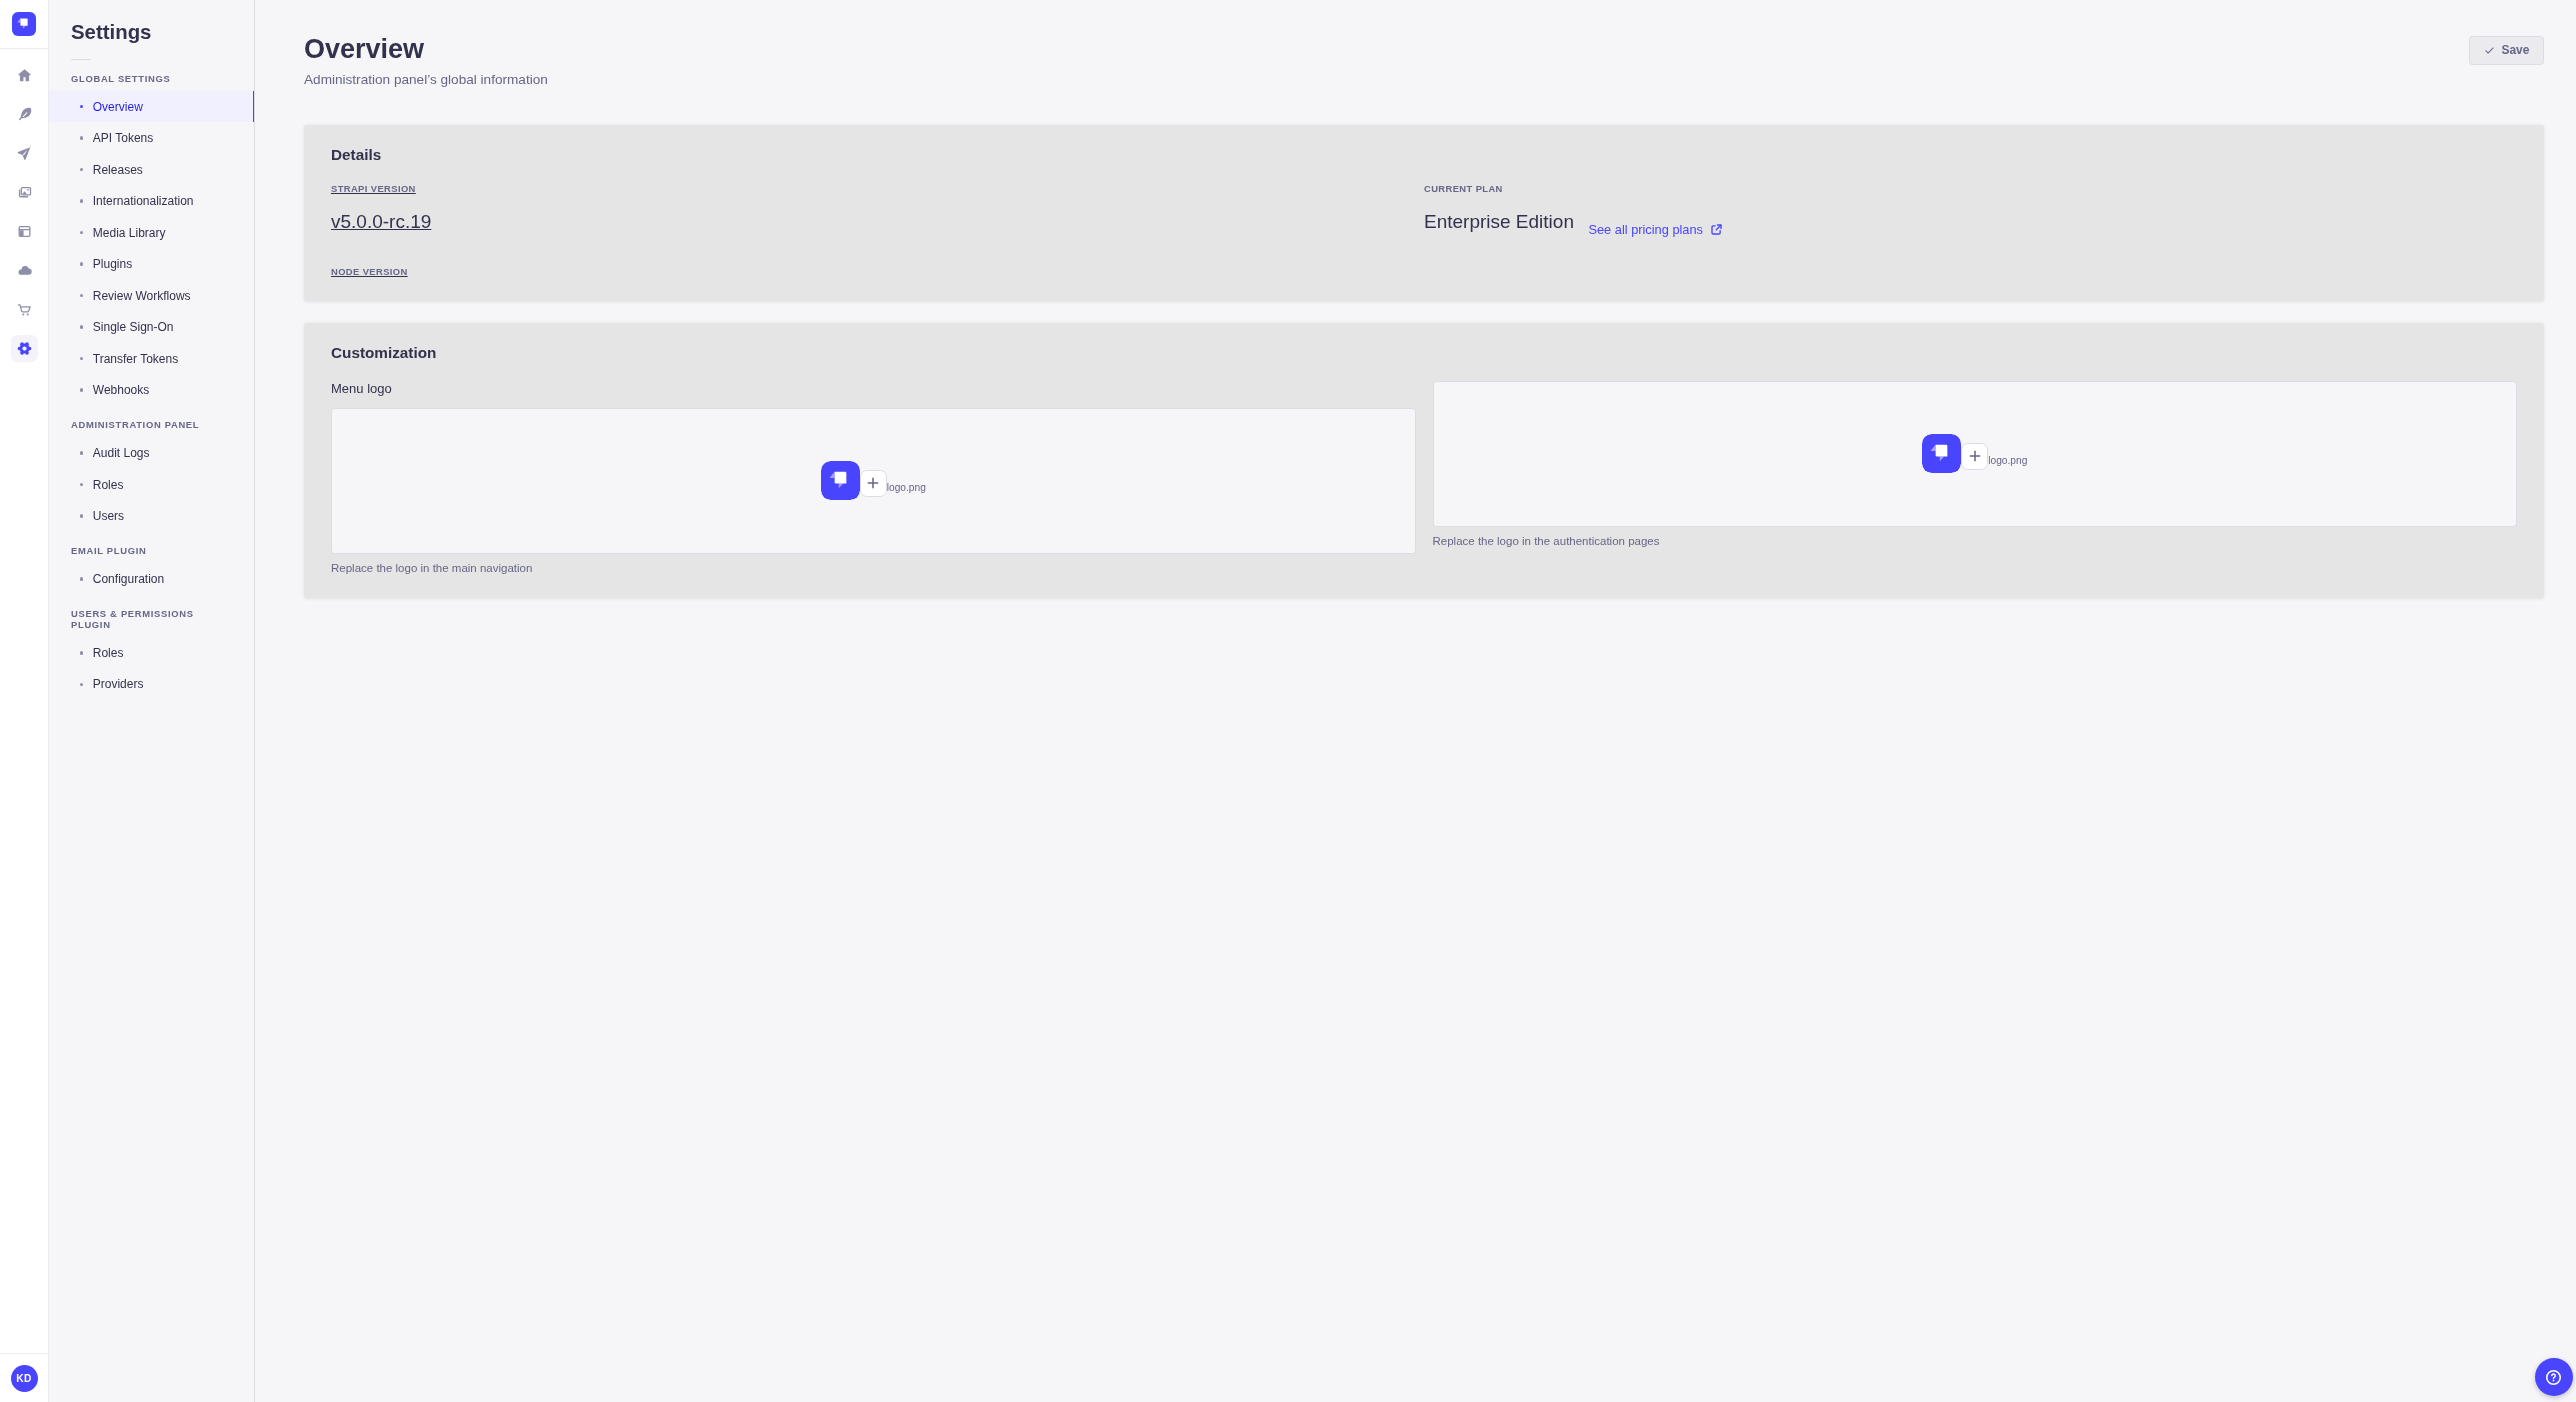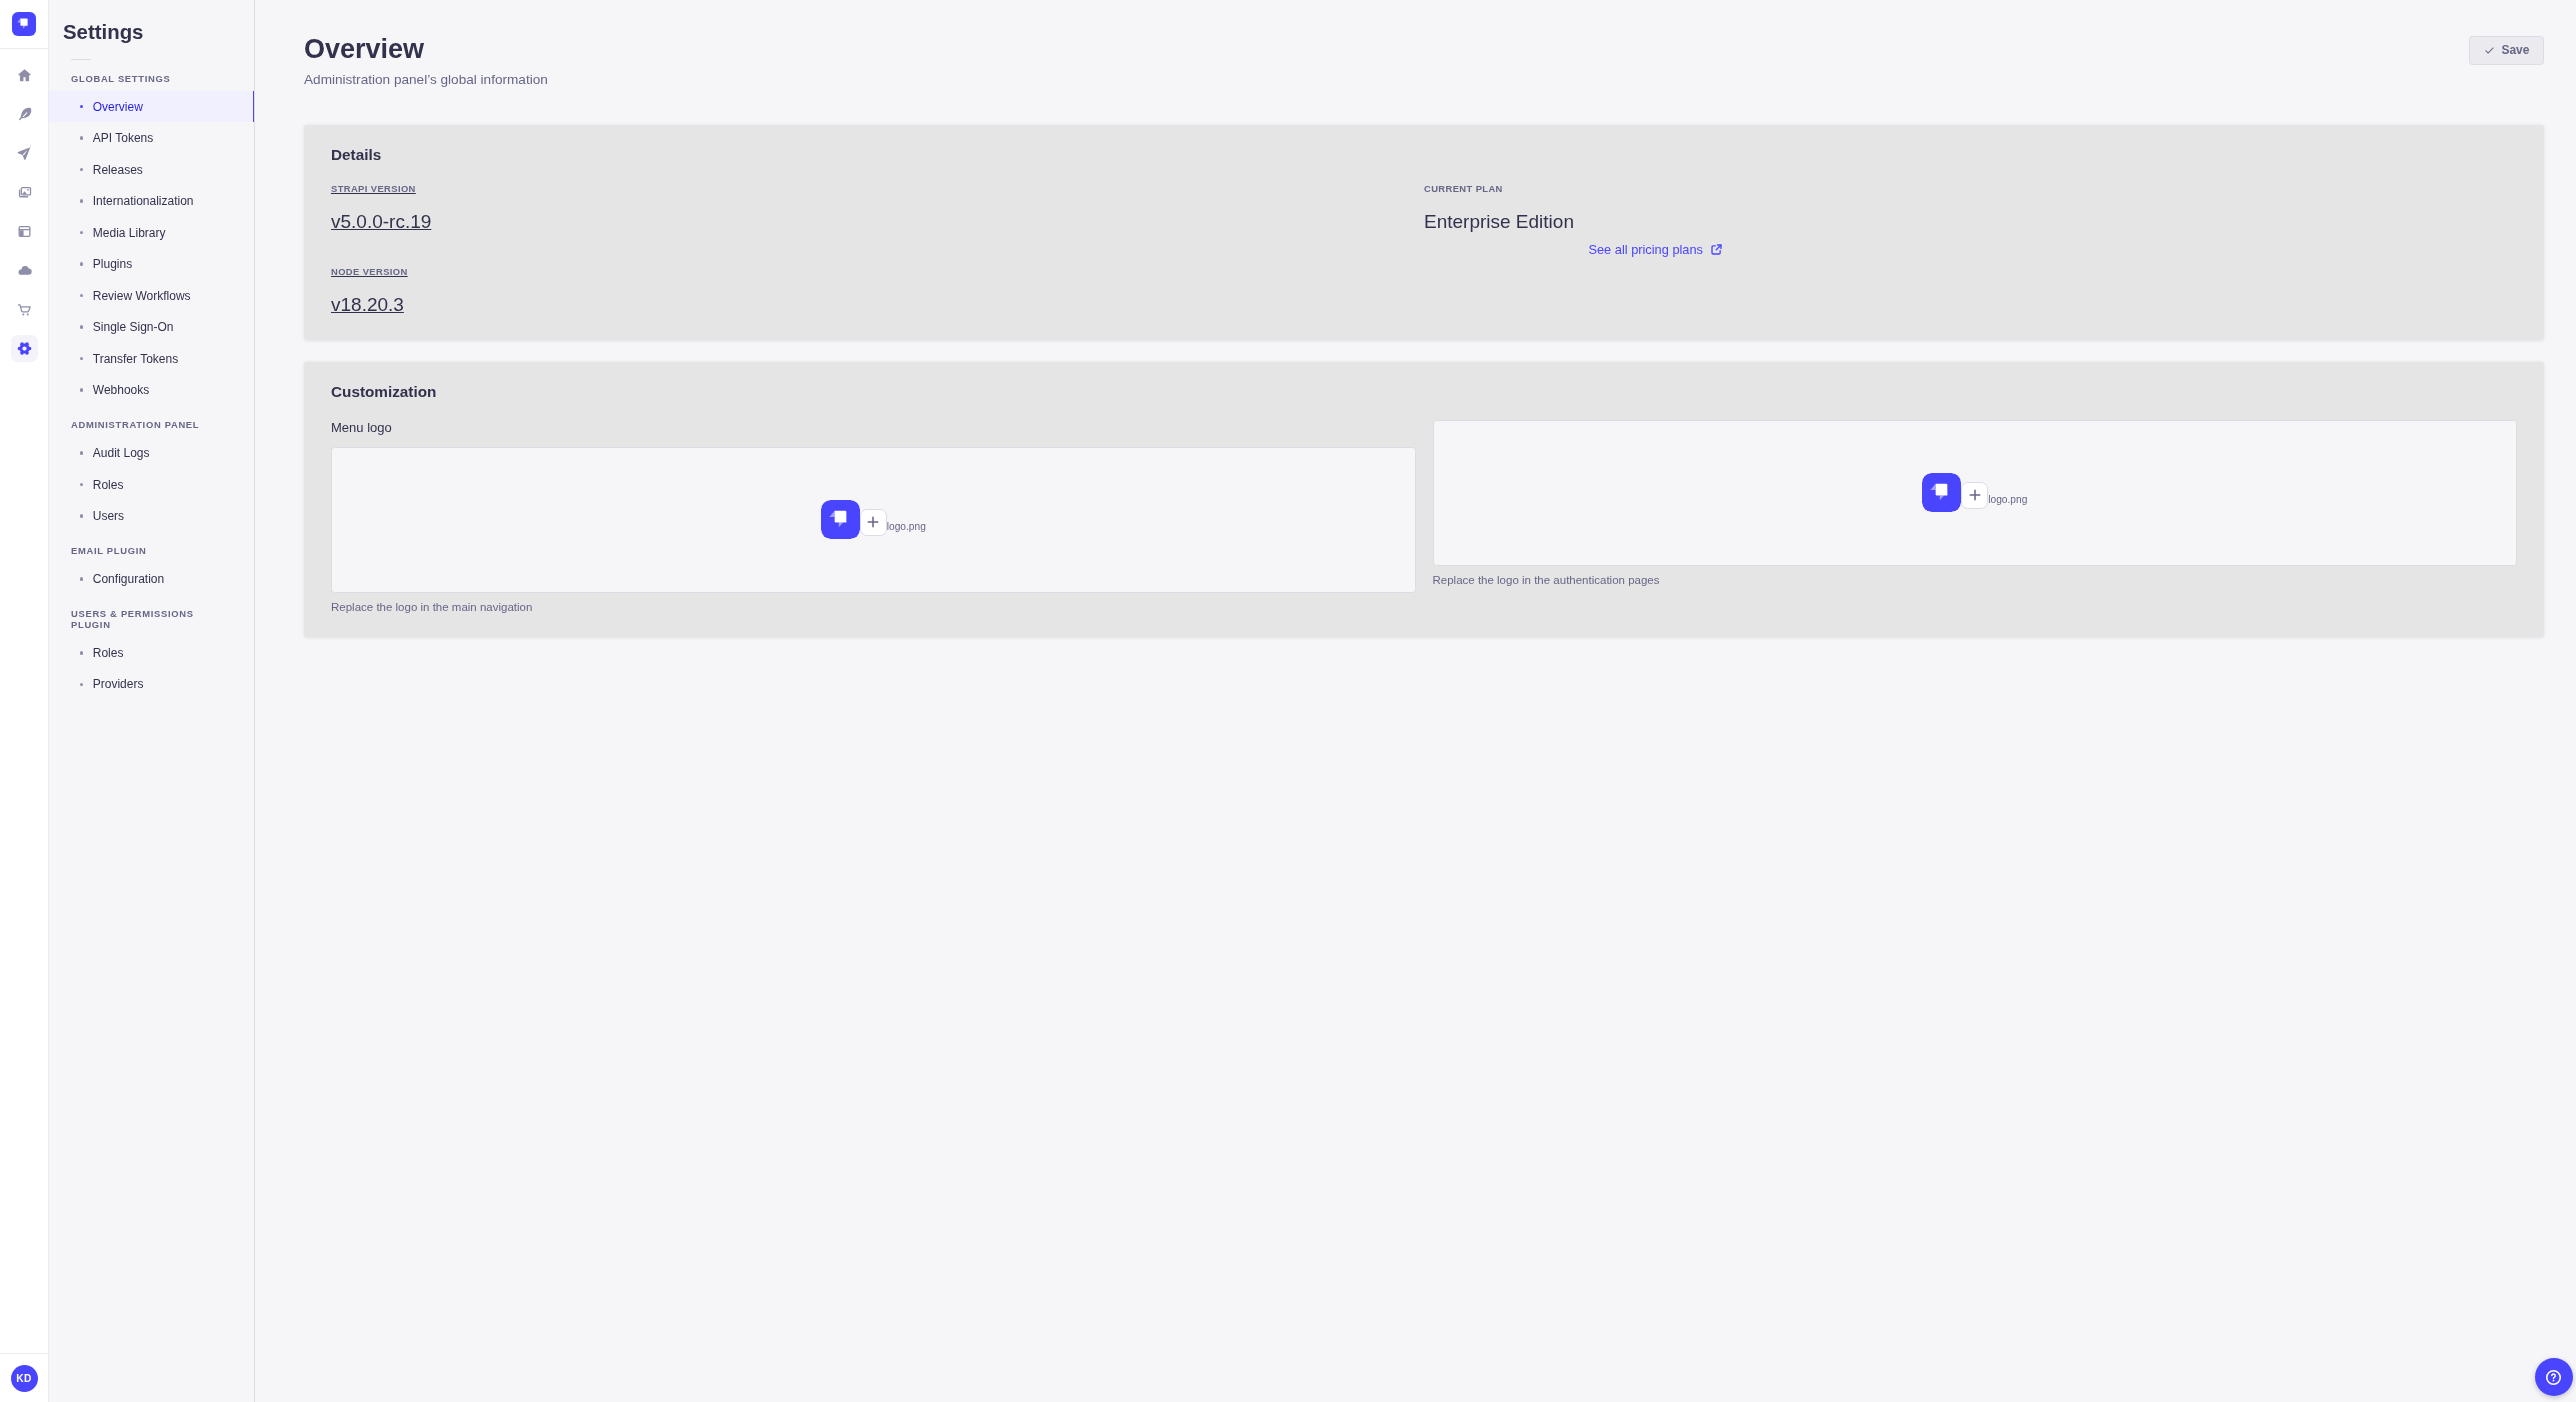--- a/index.html
+++ b/index.html
@@ -45,21 +45,21 @@
     width:27px; height:27px; border-radius:50%; background:#4945ff; color:#fff;
     font-size:10.2px; font-weight:700; display:flex; align-items:center; justify-content:center;
     cursor:pointer; letter-spacing:0.3px;
   }
 
   
   .sidebar {
     width:206px; min-width:206px; background:#f6f6f9;
     border-right:0.9px solid #dcdce4; overflow:hidden;
   }
-  .sidebar-title { font-size:20.4px; font-weight:700; color:#32324d; margin:21px 0 0 14px; }
+  .sidebar-title { font-size:20.4px; font-weight:700; color:#32324d; margin:21px 0 0 22px; }
   .sidebar-divider { width:20.4px; border:none; border-top:0.9px solid #dcdce4; margin:14.5px 0 6.8px 22px; }
   .nav-section-label {
     font-size:9.4px; font-weight:700; color:#666687; letter-spacing:0.7px;
     margin:13.6px 22px 6.8px; 
   }
   .nav-list { list-style:none; }
   .nav-item {
     height:31.5px; display:flex; align-items:center; gap:9.4px;
     padding-left:31px; font-size:12px; color:#32324d; cursor:pointer;
   }
@@ -327,21 +327,20 @@
       <section class="card">
         <h2 class="card-title">Details</h2>
         <div class="details-grid">
           <div class="detail-col-left">
             <div>
               <div class="field-label">STRAPI VERSION</div>
               <div class="field-value">v5.0.0-rc.19</div>
             </div>
             <div>
               <div class="field-label">NODE VERSION</div>
-              <div class="field-value">v18.20.3</div>
             </div>
           </div>
           <div class="detail-col-right">
             <div>
               <div class="field-label">CURRENT PLAN</div>
               <div class="field-value">Enterprise Edition</div>
             </div>
             <a class="pricing-link">
               <span>See all pricing plans</span>
               <svg viewBox="0 0 13 13">

